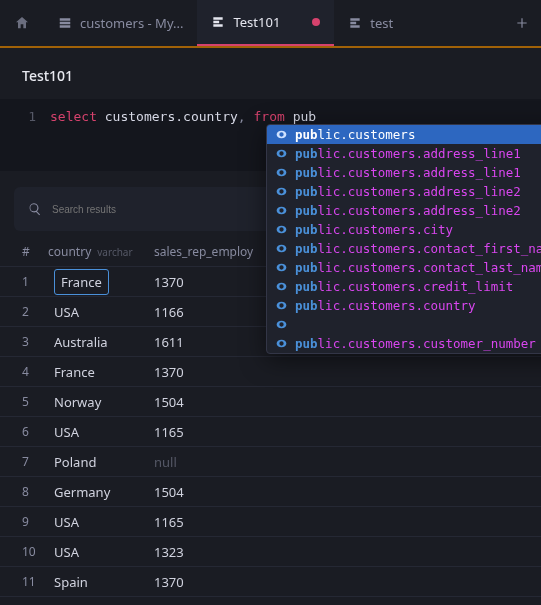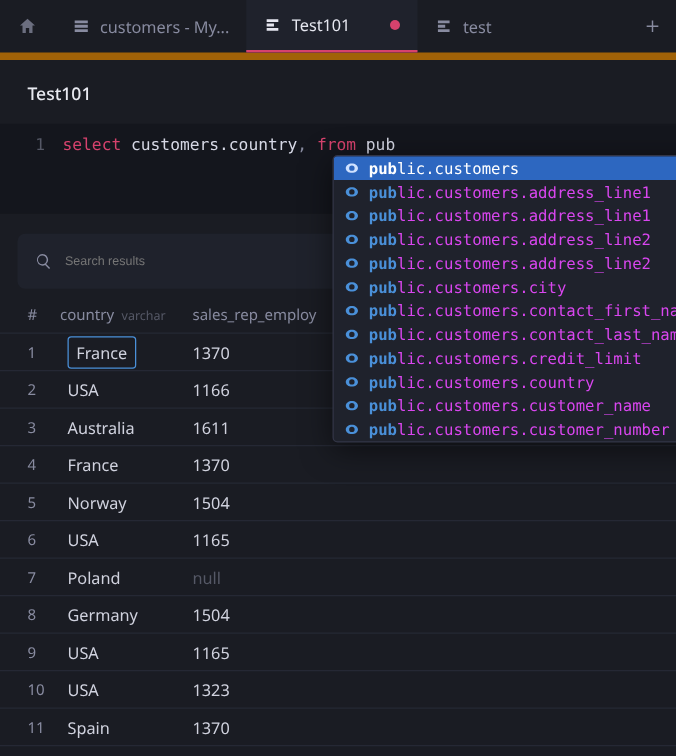--- a/index.html
+++ b/index.html
@@ -1,17 +1,17 @@
 <!DOCTYPE html>
 <html><head>
 <meta charset="utf-8">
 <style>
 * { margin: 0; padding: 0; box-sizing: border-box; }
 body { width: 541px; height: 605px; background: #1a1c23; font-family: system-ui, sans-serif; color: #a0a3b1; font-size: 13px; overflow: hidden; position: relative; }
-.topbar { display: flex; align-items: center; height: 48px; border-bottom: 6px solid #a16207; background: #1a1c23; }
+.topbar { display: flex; align-items: center; height: 48px; border-bottom: 2px solid #a16207; background: #1a1c23; }
 .home-btn { width: 44px; display: flex; align-items: center; justify-content: center; height: 100%; }
 .home-btn svg { width: 16px; height: 16px; fill: #6b6e7f; }
 .tab { display: flex; align-items: center; padding: 0 14px; height: 100%; gap: 8px; color: #888ba0; position: relative; cursor: pointer; }
 .tab.active { color: #e5e6ef; border-bottom: 2px solid #d6426d; background: #1f222c; }
 .tab svg { width: 14px; height: 14px; fill: currentColor; }
 .tab .dot { width: 8px; height: 8px; border-radius: 50%; background: #d6426d; margin-left: 24px; }
 .add-tab { margin-left: auto; width: 38px; display: flex; align-items: center; justify-content: center; height: 100%; }
 .title { padding: 18px 22px 14px; color: #e8e9f0; font-size: 14px; font-weight: 500; }
 .editor { background: #14161d; padding: 10px 0; font-family: Menlo, Consolas, monospace; font-size: 13px; position: relative; height: 72px; }
 .editor-line { display: flex; }
@@ -230,21 +230,20 @@
       <div class="ac-item">
         <svg viewBox="0 0 24 24">
           <path d="M12 5c5 0 9 3.1 9 7s-4 7-9 7-9-3.1-9-7 4-7 9-7zm0 3a4 4 0 100 8 4 4 0 000-8z"></path>
         </svg>
         <span><span class="ac-match">pub</span><span class="ac-rest">lic.customers.country</span></span>
       </div>
       <div class="ac-item">
         <svg viewBox="0 0 24 24">
           <path d="M12 5c5 0 9 3.1 9 7s-4 7-9 7-9-3.1-9-7 4-7 9-7zm0 3a4 4 0 100 8 4 4 0 000-8z"></path>
         </svg>
-        <span><span class="ac-match">pub</span><span class="ac-rest">lic.customers.customer_name</span></span>
       </div>
       <div class="ac-item">
         <svg viewBox="0 0 24 24">
           <path d="M12 5c5 0 9 3.1 9 7s-4 7-9 7-9-3.1-9-7 4-7 9-7zm0 3a4 4 0 100 8 4 4 0 000-8z"></path>
         </svg>
         <span><span class="ac-match">pub</span><span class="ac-rest">lic.customers.customer_number</span></span>
       </div>
     </div>
 </div>
 

